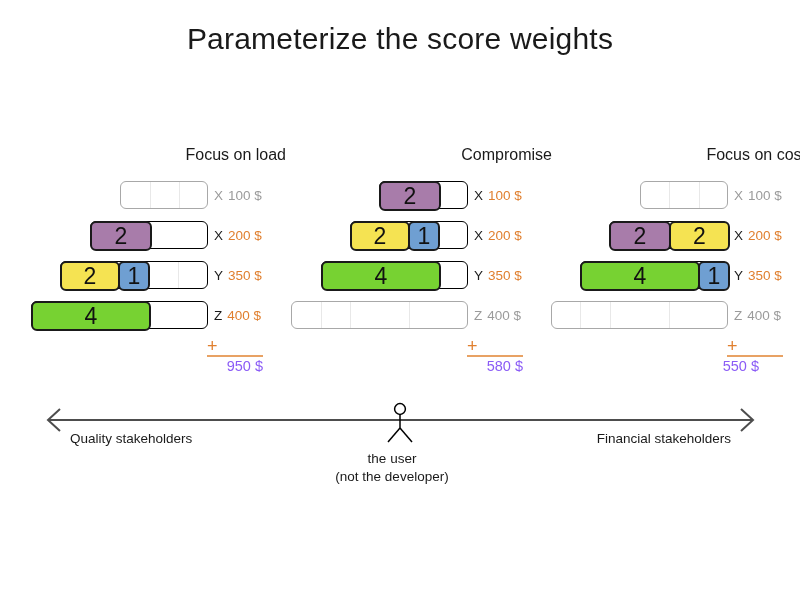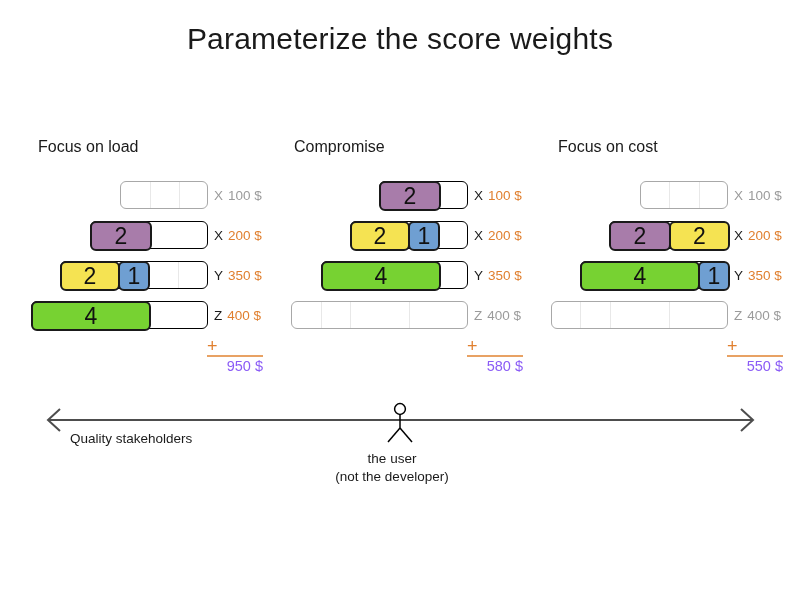--- a/index.html
+++ b/index.html
@@ -1,22 +1,22 @@
 <!DOCTYPE html>
 <html><head>
 <meta charset="utf-8">
 <style>
   html,body{margin:0;padding:0;background:#fff;}
   .page{position:relative;width:800px;height:600px;background:#fff;overflow:hidden;
         font-family:"Liberation Sans",sans-serif;color:#1a1a1a;}
   .title{position:absolute;left:0;top:22px;width:800px;text-align:center;
          font-size:30px;font-weight:400;letter-spacing:.2px;}
   .subtitle{position:absolute;left:0;top:70px;width:800px;text-align:center;font-size:13.5px;}
-  .colhead{position:absolute;top:130px;width:240px;text-align:left;font-size:16px;
-           font-weight:400;margin:8px;}
+  .colhead{position:absolute;top:130px;width:240px;text-align:right;font-size:16px;
+           font-weight:400;margin:16px;}
   .bar{position:absolute;height:28px;background:#fff;box-sizing:border-box;
        border:1.5px solid #000;border-radius:6px;
        background-image:repeating-linear-gradient(90deg,transparent 0px,transparent 28.5px,#e8e8e8 28.5px,#e8e8e8 29.5px);}
   .bar.empty{border:1px solid #a8a8a8;}
   .block{position:absolute;top:-1px;height:30px;box-sizing:border-box;border:2px solid #1a1a1a;
          border-radius:6px;display:flex;align-items:center;justify-content:center;
          font-size:23px;color:#111;}
   .purple{background:#a87caa;} .yellow{background:#f5e352;}
   .blue{background:#6f9fd2;}   .green{background:#77d232;}
   .rlabel{position:absolute;font-size:13.5px;white-space:nowrap;}
@@ -73,21 +73,21 @@
     <div class="rlabel" style="left:214px;top:308px">
       <span class="c">Z</span><span class="p">400 $</span>
     </div>
 
     <div class="plus" style="left:207px;top:337px">+</div>
     <div class="sumline" style="left:207px;top:355px;width:56px"></div>
     <div class="total" style="left:207px;top:358px;width:56px">950 $</div>
   </section>
 
   <section>
-    <h2 class="colhead" style="left:286px">Compromise</h2>
+    <h2 class="colhead" style="left:296px">Compromise</h2>
 
     <div class="bar" style="left:379px;top:181px;width:89px">
       <div class="block purple" style="left:-1px;width:62px">
           <span>2</span>
         </div>
     </div>
     <div class="rlabel" style="left:474px;top:188px">
       <span class="c">X</span><span class="p">100 $</span>
     </div>
 
@@ -154,32 +154,33 @@
       <span class="c">Y</span><span class="p">350 $</span>
     </div>
 
     <div class="bar empty" style="left:551px;top:301px;width:177px"></div>
     <div class="rlabel dim" style="left:734px;top:308px">
       <span class="c">Z</span><span class="p">400 $</span>
     </div>
 
     <div class="plus" style="left:727px;top:337px">+</div>
     <div class="sumline" style="left:727px;top:355px;width:56px"></div>
-    <div class="total" style="left:727px;top:358px;width:56px">550 $</div>
+    <div class="total" style="left:703px;top:358px;width:56px">550 $</div>
   </section>
 
   <svg style="left:0;top:395px" width="800" height="60" viewBox="0 0 800 60">
     <line x1="48" y1="25" x2="753" y2="25" stroke="#4d4d4d" stroke-width="2.2"></line>
     <polyline points="60,14 48,25 60,36" fill="none" stroke="#4d4d4d" stroke-width="2"></polyline>
     <polyline points="741,14 753,25 741,36" fill="none" stroke="#4d4d4d" stroke-width="2"></polyline>
     <g>
       <circle cx="400" cy="14" r="5.4" fill="#ffffff" stroke="#000000" stroke-width="1.5"></circle>
       <line x1="400" y1="19.4" x2="400" y2="33" stroke="#000000" stroke-width="1.5"></line>
       <line x1="400" y1="33" x2="388" y2="47" stroke="#000000" stroke-width="1.5"></line>
       <line x1="400" y1="33" x2="412" y2="47" stroke="#000000" stroke-width="1.5"></line>
     </g>
   </svg>
 
   <div class="axis-label" style="left:70px;top:431px">Quality stakeholders</div>
+  <div class="axis-label" style="left:531px;top:431px;width:200px;text-align:right">Financial stakeholders</div>
   <div class="center-label" style="top:469px">(not the developer)</div>
   <div class="center-label" style="top:451px">the user</div>
 
 </div>
 
 </body></html>

